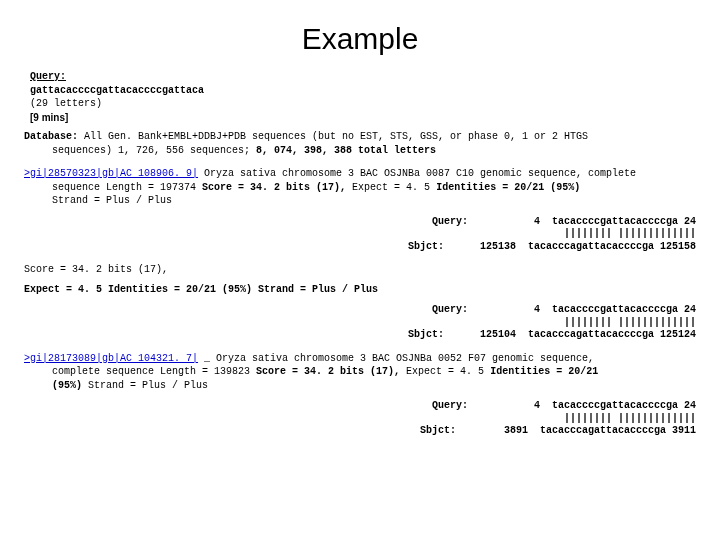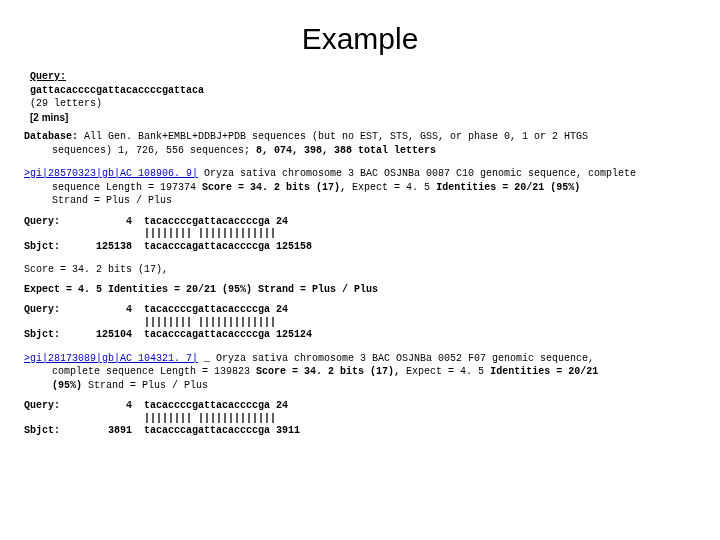--- a/index.html
+++ b/index.html
@@ -25,34 +25,34 @@
   .query-label { text-decoration: underline; font-weight: bold; margin-right: 6px; }
   .spacer { flex: 1; }
   .mins { font-family: Arial, sans-serif; font-weight: bold; margin-right: 18px; }
   .db { margin: 6px 0 10px 0; }
   .db .indent { margin-left: 28px; }
   .bold { font-weight: bold; }
   .link { color: #0000cc; text-decoration: underline; }
   .hit { margin: 6px 0 8px 0; }
   .hit .hang { margin-left: 28px; }
   .aln { margin: 8px 0 10px 0; font-family: "Courier New", monospace; }
-  .aln-line { white-space: pre; line-height: 1.25; }
+  .aln-line { white-space: pre; line-height: 1.25; text-align: right; }
   .sec { margin: 6px 0; }
 </style>
 </head>
 <body>
 
 <div class="title">Example</div>
 
 <div class="row query-row">
   <span class="query-label bold">Query:</span>
   <span class="bold">gattacaccccgattacaccccgattaca</span>
   <span style="margin-left:6px">(29 letters)</span>
   <span class="spacer"></span>
-  <span class="mins">[2 mins]</span>
+  <span class="mins">[9 mins]</span>
 </div>
 
 <div class="row db">
   <span class="bold">Database:</span>
   <span>All Gen. Bank+EMBL+DDBJ+PDB sequences (but no EST, STS, GSS, or phase 0, 1 or 2 HTGS</span>
   <div class="indent">
     <span>sequences) 1, 726, 556 sequences;</span>
     <span class="bold">8, 074, 398, 388 total letters</span>
   </div>
 </div>

